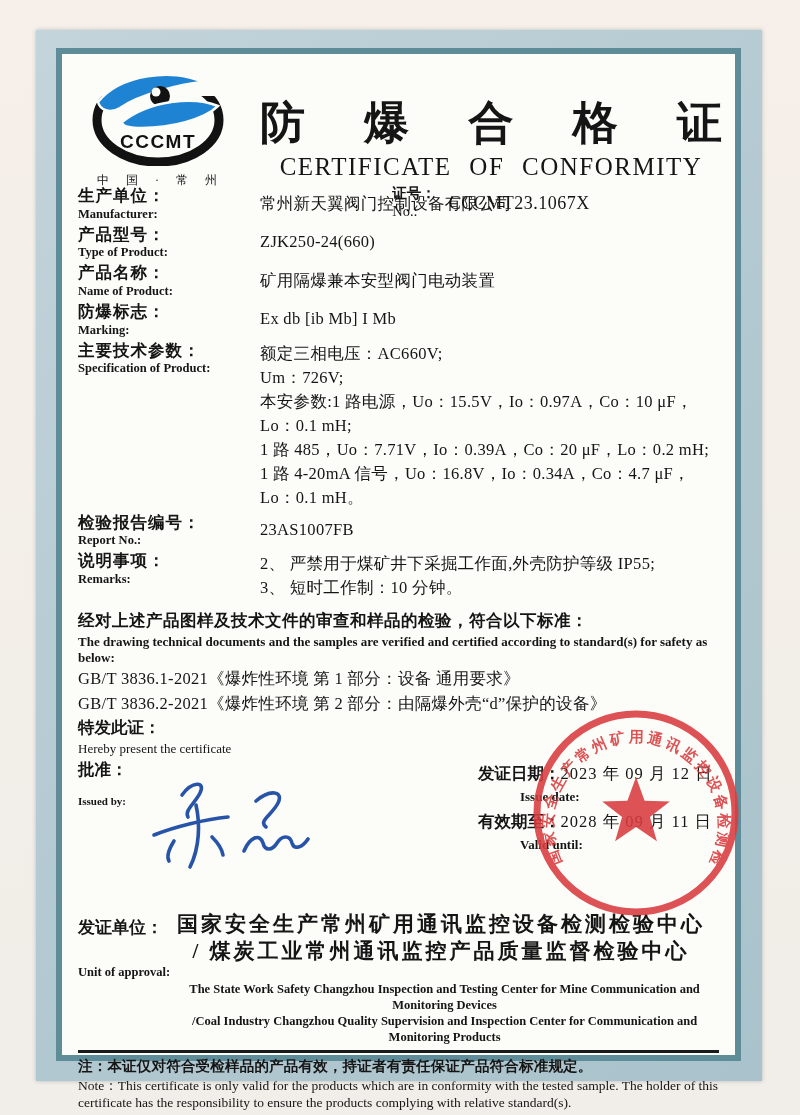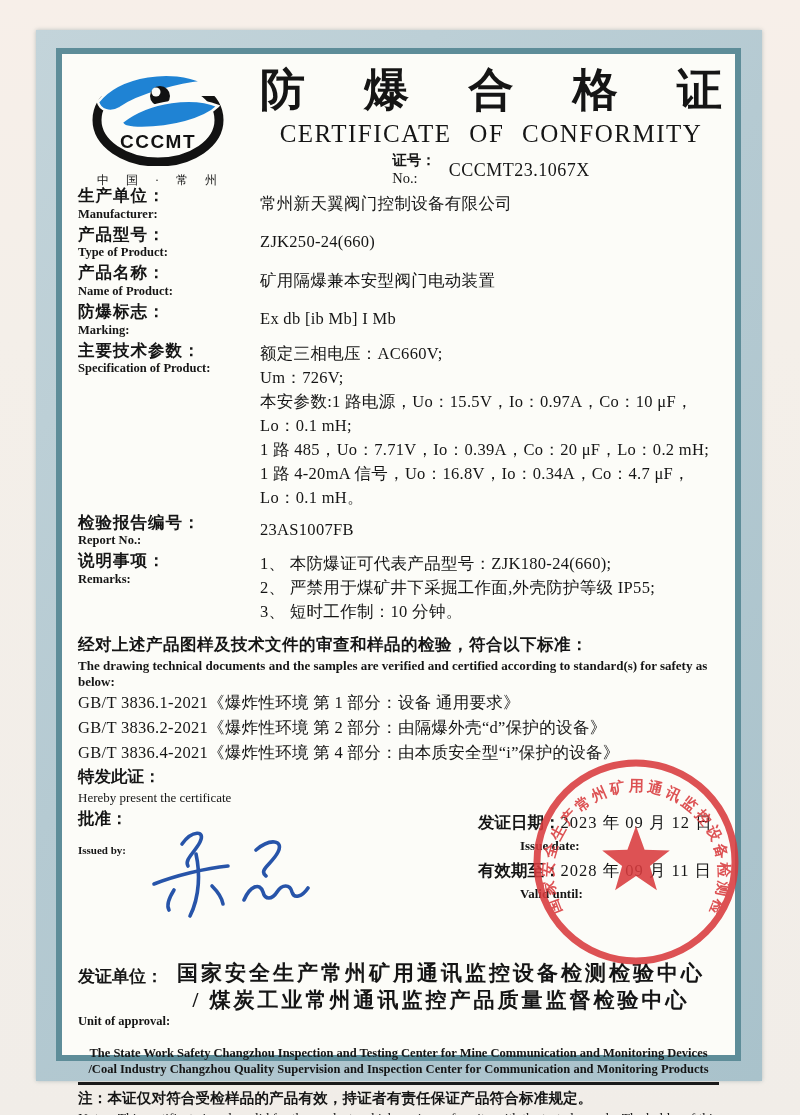--- a/index.html
+++ b/index.html
@@ -17,21 +17,21 @@
   }
   .cert {
     position:absolute; left:20px; top:18px; right:21px; bottom:20px;
     background:#fcfcf8; border:6px solid #5e8d99; padding:6px 16px 4px 16px;
   }
   
   .header { display:flex; align-items:flex-start; height:118px; }
   .logo { width:172px; text-align:center; padding-top:4px; }
   .logo-caption { font-size:12px; letter-spacing:7px; font-weight:normal; margin-top:2px; padding-left:7px;}
   .titlebox { flex:1; text-align:center; padding-top:6px; }
-  .title-cn { font-size:45px; font-weight:600; letter-spacing:24px; padding-left:24px; line-height:1.1; white-space:nowrap;}
+  .title-cn { font-size:45px; font-weight:600; letter-spacing:24px; padding-left:24px; line-height:1.1; white-space:nowrap;margin-top:33px;}
   .title-en { font-size:25px; letter-spacing:1.5px; word-spacing:10px; margin-top:4px; }
   .certno-row { display:flex; justify-content:center; gap:13px; margin-top:3px; align-items:center;}
   .certno-labels { text-align:left; }
   .certno-cn { font-size:14.5px; font-weight:bold; }
   .certno-en { font-size:14.5px; }
   .certno-value { font-size:18px; letter-spacing:.5px; padding-top:4px;}
   
   .fields { margin-top:8px; }
   .frow { display:flex; margin-bottom:3px; }
   .flabel { width:182px; flex:none; }
@@ -57,21 +57,21 @@
   .dcn { font-size:16.5px; font-weight:bold; flex:none; }
   .dval { font-size:16.5px; letter-spacing:1px; }
   .den { font-size:13px; font-weight:bold; margin:4px 0 6px 42px; }
   .stamp { position:absolute; left:452px; top:-34px; width:212px; height:212px; z-index:2; opacity:.88; }
   
   .issuer { display:flex; margin-top:2px; }
   .issuer-label { font-size:17px; font-weight:bold; flex:none; padding-top:5px; }
   .issuer-names { flex:1; text-align:center; }
   .issuer-name { font-size:21px; font-weight:bold; letter-spacing:3px; line-height:27px; white-space:nowrap; }
   .issuer-en { font-size:12.5px; font-weight:bold; line-height:16px; margin-top:2px; }
-  .issuer-en-row { display:flex;flex-direction:column; }
+  .issuer-en-row { display:flex; }
   .issuer-en-label { flex:none; font-size:12.5px; font-weight:bold; }
   .rule { border-top:3px solid #1a1a1a; margin:5px 0 4px 0; }
   
   .note-cn { font-size:14.5px; font-weight:bold; letter-spacing:.2px; }
   .note-en { font-size:13.5px; line-height:17px; margin-top:1px; }
 </style>
 </head>
 <body>
 
 <div class="page">
@@ -152,33 +152,31 @@
               <div class="len">Report No.:</div>
             </div>
           <div class="fvalue">23AS1007FB</div>
         </div>
         <div class="frow">
           <div class="flabel">
               <div class="lcn">说明事项：</div>
               <div class="len">Remarks:</div>
             </div>
           <div class="fvalue multi">
-            <div>1、 本防爆证可代表产品型号：ZJK180-24(660);</div>
             <div>2、 严禁用于煤矿井下采掘工作面,外壳防护等级 IP55;</div>
             <div>3、 短时工作制：10 分钟。</div>
           </div>
         </div>
       </div>
 
       <div class="standards">
         <div class="std-intro-cn">经对上述产品图样及技术文件的审查和样品的检验，符合以下标准：</div>
         <div class="std-intro-en">The drawing technical documents and the samples are verified and certified according to standard(s) for safety as below:</div>
         <div class="std-item">GB/T 3836.1-2021《爆炸性环境 第 1 部分：设备 通用要求》</div>
         <div class="std-item">GB/T 3836.2-2021《爆炸性环境 第 2 部分：由隔爆外壳“d”保护的设备》</div>
-        <div class="std-item">GB/T 3836.4-2021《爆炸性环境 第 4 部分：由本质安全型“i”保护的设备》</div>
         <div class="std-issue-cn">特发此证：</div>
       </div>
 
       <div class="approval">
         <div class="hereby-en">Hereby present the certificate</div>
         <div class="approve-cn">批准：</div>
         <div class="approve-en">Issued by:</div>
 
         <svg class="signature" width="200" height="120" viewBox="0 0 200 120">
           <g fill="none" stroke="#2754a9" stroke-width="3.6" stroke-linecap="round">

